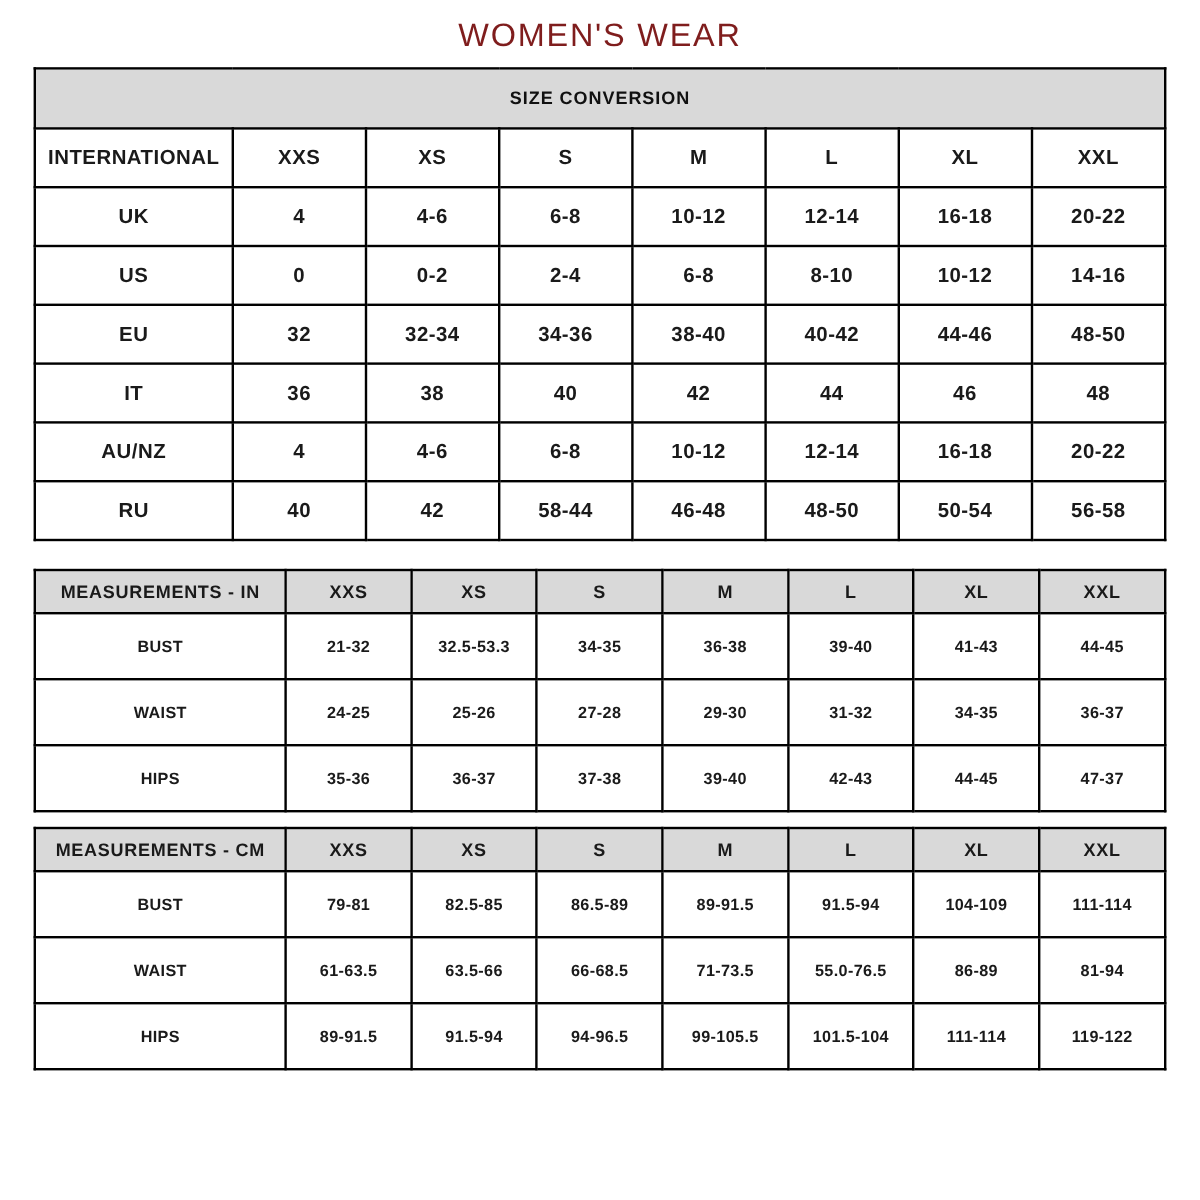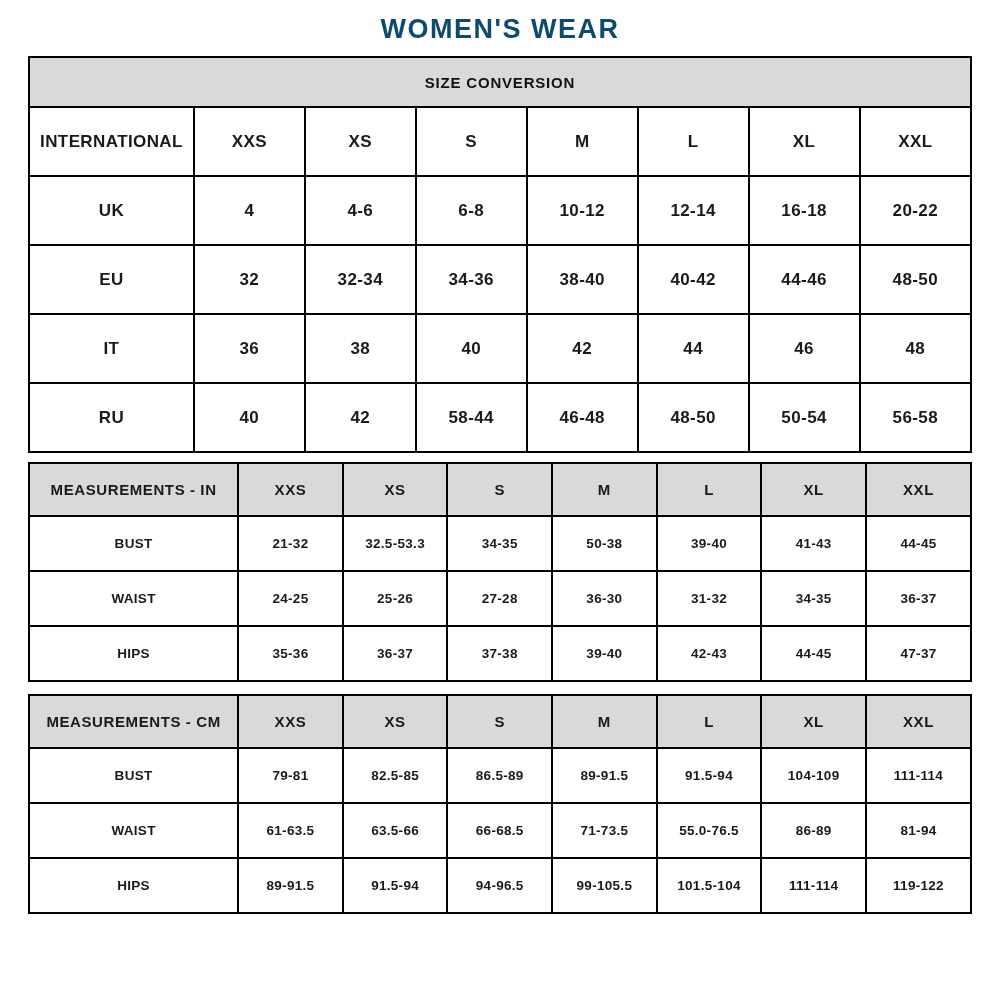--- a/index.html
+++ b/index.html
@@ -13,23 +13,23 @@
     width: 1000px;
     height: 1000px;
     padding: 16px 28px 0 28px;
     background: #ffffff;
   }
   h1.title {
     margin: 0 0 14px 0;
     text-align: center;
     font-size: 27px;
     line-height: 26px;
-    font-weight: 700;
+    font-weight: 400;
     letter-spacing: 1.5px;
-    color: #0c4a6e;
+    color: #7f1d1d;
   }
   table.tbl {
     width: 100%;
     border-collapse: collapse;
     table-layout: fixed;
   }
   table.tbl td, table.tbl th {
     border: 2px solid #000000;
     text-align: center;
     vertical-align: middle;
@@ -40,36 +40,36 @@
   
   th.banner {
     height: 50px;
     background: #d9d9d9;
     font-size: 15px;
     font-weight: 700;
     letter-spacing: 0.8px;
     color: #111111;
   }
   
-  table.conv { margin-bottom: 9px; }
+  table.conv { margin-bottom: 23px; }
   table.conv td {
-    height: 69px;
+    height: 49px;
     font-size: 17px;
     font-weight: 600;
     letter-spacing: 0.4px;
   }
   
   table.meas td {
     height: 55px;
     font-size: 13.5px;
     font-weight: 600;
     letter-spacing: 0.3px;
   }
   table.meas td.hdr {
-    height: 53px;
+    height: 36px;
     background: #d9d9d9;
     font-size: 15px;
     font-weight: 700;
     letter-spacing: 0.6px;
   }
   table.meas td.hdr.first { font-size: 15px; }
   table.meas-in { margin-bottom: 12px; }
 </style>
 </head>
 <body>
@@ -109,40 +109,60 @@
           <td class="first">UK</td>
           <td class="">4</td>
           <td class="">4-6</td>
           <td class="">6-8</td>
           <td class="">10-12</td>
           <td class="">12-14</td>
           <td class="">16-18</td>
           <td class="">20-22</td>
         </tr>
         <tr>
+          <td class="first">US</td>
+          <td class="">0</td>
+          <td class="">0-2</td>
+          <td class="">2-4</td>
+          <td class="">6-8</td>
+          <td class="">8-10</td>
+          <td class="">10-12</td>
+          <td class="">14-16</td>
+        </tr>
+        <tr>
           <td class="first">EU</td>
           <td class="">32</td>
           <td class="">32-34</td>
           <td class="">34-36</td>
           <td class="">38-40</td>
           <td class="">40-42</td>
           <td class="">44-46</td>
           <td class="">48-50</td>
         </tr>
         <tr>
           <td class="first">IT</td>
           <td class="">36</td>
           <td class="">38</td>
           <td class="">40</td>
           <td class="">42</td>
           <td class="">44</td>
           <td class="">46</td>
           <td class="">48</td>
         </tr>
         <tr>
+          <td class="first">AU/NZ</td>
+          <td class="">4</td>
+          <td class="">4-6</td>
+          <td class="">6-8</td>
+          <td class="">10-12</td>
+          <td class="">12-14</td>
+          <td class="">16-18</td>
+          <td class="">20-22</td>
+        </tr>
+        <tr>
           <td class="first">RU</td>
           <td class="">40</td>
           <td class="">42</td>
           <td class="">58-44</td>
           <td class="">46-48</td>
           <td class="">48-50</td>
           <td class="">50-54</td>
           <td class="">56-58</td>
         </tr>
       </tbody>
@@ -168,31 +188,31 @@
           <td class="hdr ">M</td>
           <td class="hdr ">L</td>
           <td class="hdr ">XL</td>
           <td class="hdr ">XXL</td>
         </tr>
         <tr>
           <td class="first">BUST</td>
           <td class="">21-32</td>
           <td class="">32.5-53.3</td>
           <td class="">34-35</td>
-          <td class="">50-38</td>
+          <td class="">36-38</td>
           <td class="">39-40</td>
           <td class="">41-43</td>
           <td class="">44-45</td>
         </tr>
         <tr>
           <td class="first">WAIST</td>
           <td class="">24-25</td>
           <td class="">25-26</td>
           <td class="">27-28</td>
-          <td class="">36-30</td>
+          <td class="">29-30</td>
           <td class="">31-32</td>
           <td class="">34-35</td>
           <td class="">36-37</td>
         </tr>
         <tr>
           <td class="first">HIPS</td>
           <td class="">35-36</td>
           <td class="">36-37</td>
           <td class="">37-38</td>
           <td class="">39-40</td>

